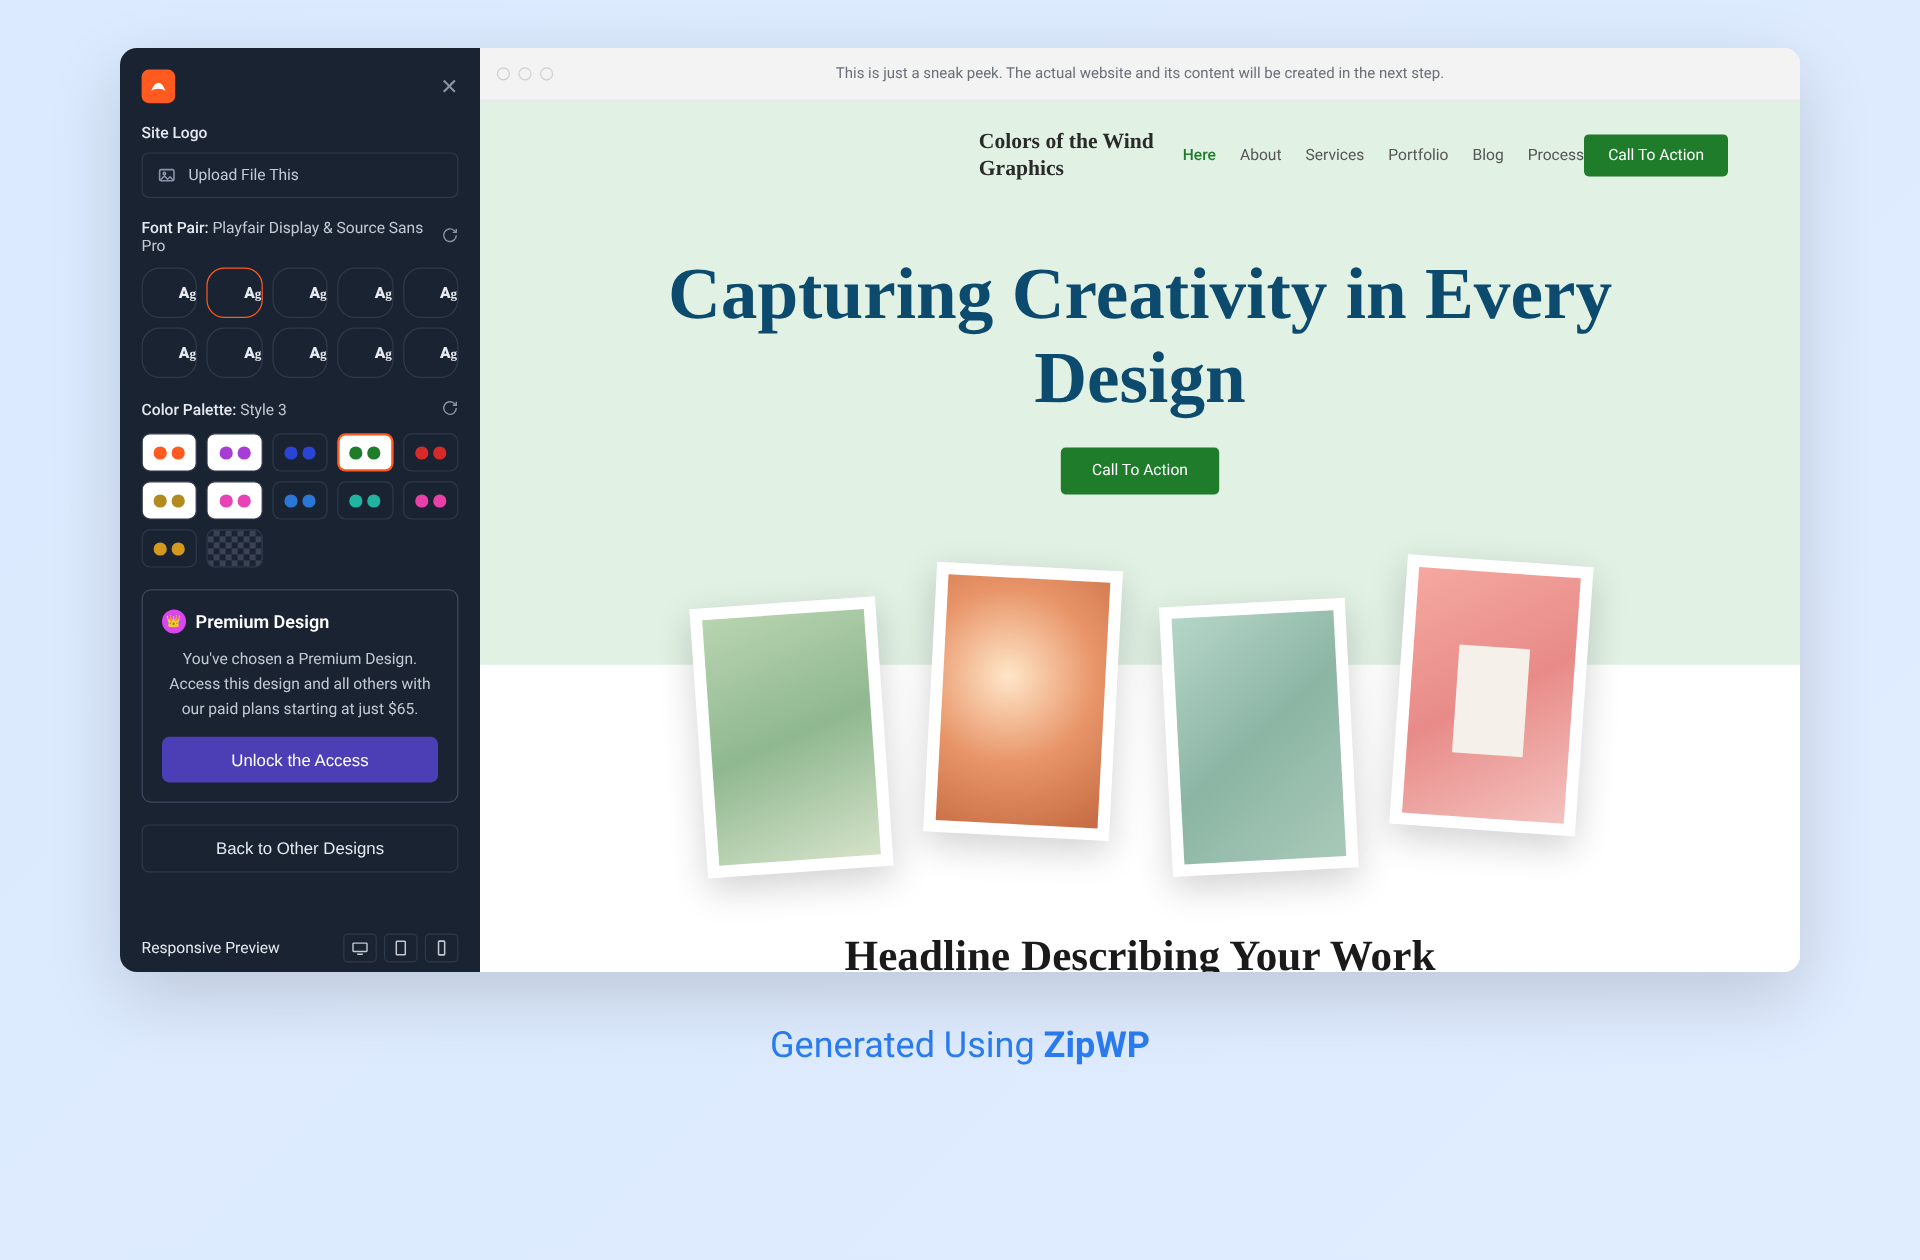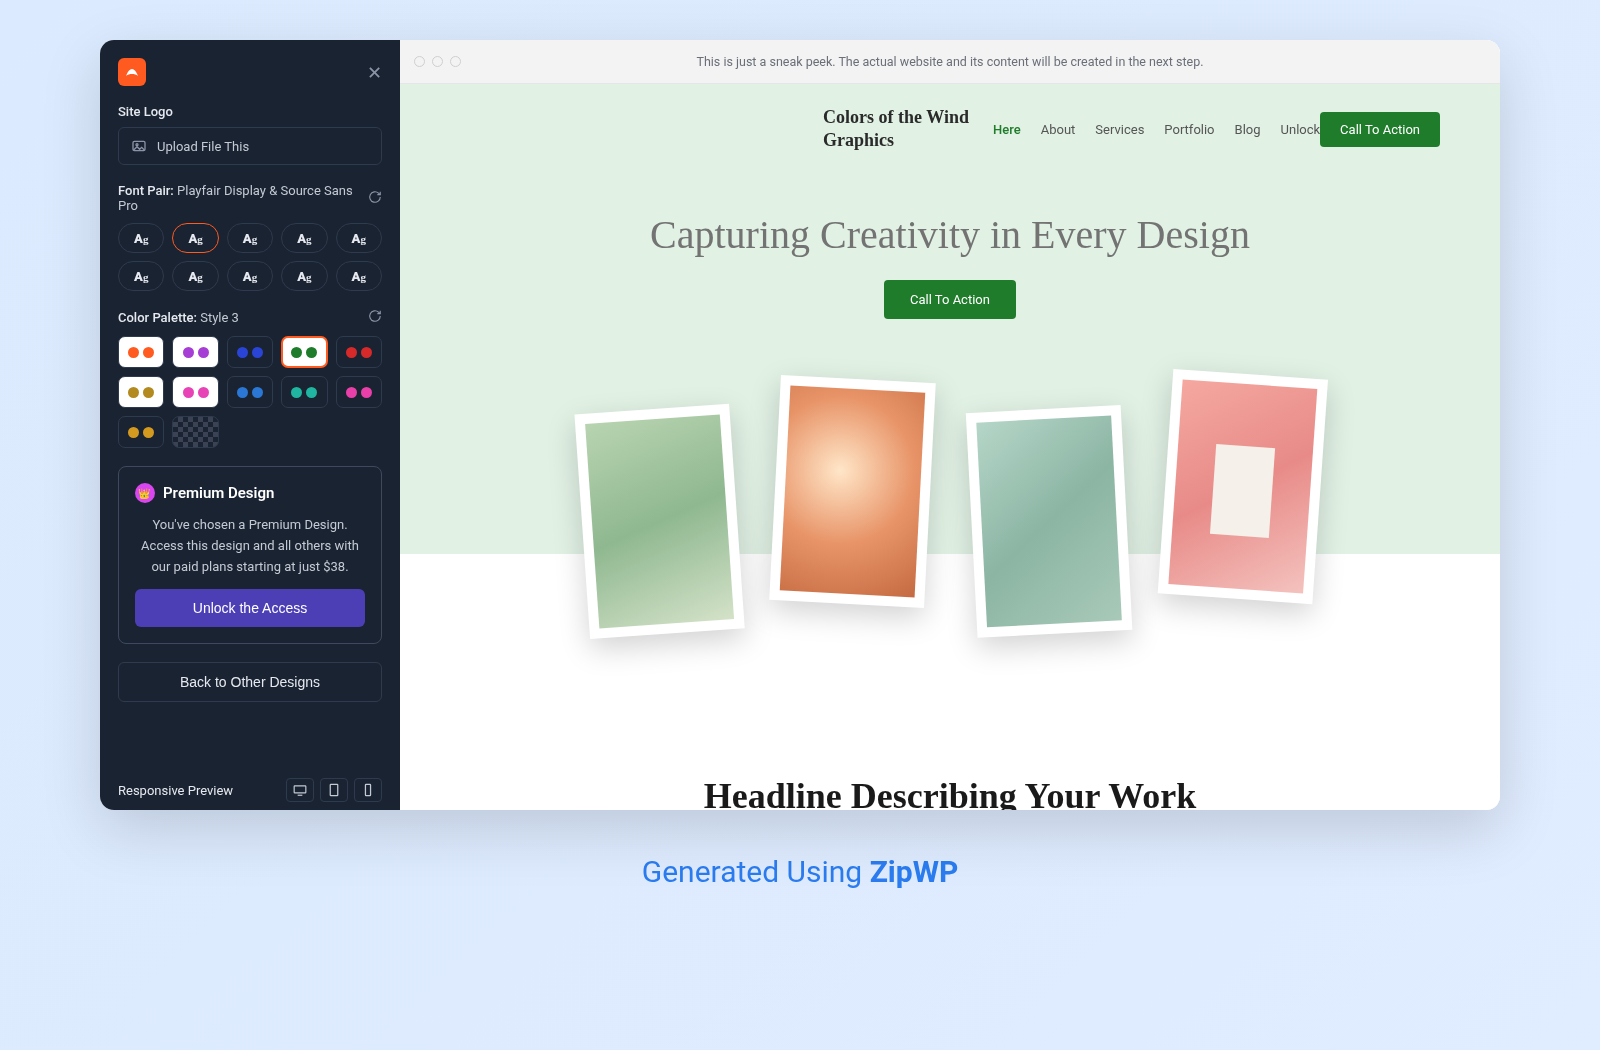--- a/index.html
+++ b/index.html
@@ -43,22 +43,22 @@
   border: 1px solid #2e3a4d; border-radius: 6px; padding: 10px 12px;
   display: flex; align-items: center; gap: 10px; font-size: 13px; color: #c4cad4;
   cursor: pointer;
 }
 .upload-box svg { stroke: #8a94a6; }
 .pair-row { display: flex; justify-content: space-between; align-items: center; font-size: 13px; }
 .pair-row .val { color: #c4cad4; font-weight: 400; }
 .refresh-ic { cursor: pointer; color: #8a94a6; }
 .font-grid { display: grid; grid-template-columns: repeat(5, 1fr); gap: 8px; }
 .font-tile {
-  border: 1px solid #2e3a4d; border-radius: 15px; height: 30px;
-  display: flex; align-items: center; justify-content: center;
+  border: 1px solid #2e3a4d; border-radius: 15px; height: 42px;
+  display: flex; align-items: center; justify-content: flex-end;
   font-size: 13px; color: #e6e9ef; cursor: pointer; background: #1a2332;
   font-weight: 600;
 }
 .font-tile.selected { border-color: #ff5a1f; }
 .font-tile .serif { font-family: Georgia, serif; }
 .color-grid { display: grid; grid-template-columns: repeat(5, 1fr); gap: 8px; }
 .color-tile {
   border: 1px solid #2e3a4d; border-radius: 7px; height: 32px;
   display: flex; align-items: center; justify-content: center; gap: 4px;
   cursor: pointer; background: #1a2332;
@@ -120,21 +120,21 @@
 }
 .site-title { font-family: Georgia, serif; font-weight: 700; font-size: 18px; color: #2a2a2a; max-width: 170px; line-height: 1.3; }
 .nav { display: flex; gap: 20px; font-size: 13px; color: #555; }
 .nav span { cursor: pointer; }
 .nav span.active { color: #1f7c2a; font-weight: 500; }
 .cta {
   background: #1f7c2a; color: #fff; padding: 10px 20px; border-radius: 4px;
   font-size: 13px; cursor: pointer;
 }
 .hero { text-align: center; padding: 36px 150px 20px; }
-.hero h1 { font-family: Georgia, serif; font-size: 40px; font-weight: 400; color: #737373; }
+.hero h1 { font-family: Georgia, serif; font-size: 61px; font-weight: 700; color: #0c4a6e; }
 .hero p { font-size: 12.5px; color: #666; margin-top: 14px; line-height: 1.6; max-width: 420px; margin-left: auto; margin-right: auto; }
 .hero .cta { display: inline-block; margin-top: 22px; padding: 12px 26px; }
 .gallery {
   display: flex; justify-content: center; gap: 40px; padding: 40px 60px 0;
   position: relative; z-index: 2;
 }
 .photo {
   width: 155px; height: 225px; background: #fff; padding: 10px;
   box-shadow: 0 10px 30px rgba(0,0,0,0.18);
 }
@@ -292,21 +292,21 @@
           </div>
           <div class="color-tile trans"></div>
         </div>
     </div>
 
     <div class="premium-card">
       <div class="premium-title">
         <span class="crown-badge">👑</span>
         <span>Premium Design</span>
       </div>
-      <div class="premium-desc">You've chosen a Premium Design. Access this design and all others with our paid plans starting at just $38.</div>
+      <div class="premium-desc">You've chosen a Premium Design. Access this design and all others with our paid plans starting at just $65.</div>
       <button class="unlock-btn">Unlock the Access</button>
     </div>
 
     <button class="back-btn">Back to Other Designs</button>
 
     <div class="resp-row">
       <span>Responsive Preview</span>
       <div class="device-btns">
         <div class="device-btn">
             <svg width="14" height="12" viewBox="0 0 24 20" fill="none" stroke="#c4cad4" stroke-width="2">
@@ -341,21 +341,21 @@
     </div>
     <div class="site">
       <div class="site-header">
         <div class="site-title">Colors of the Wind Graphics</div>
         <div class="nav" id="nav">
             <span class="active">Here</span>
             <span>About</span>
             <span>Services</span>
             <span>Portfolio</span>
             <span>Blog</span>
-            <span>Unlock</span>
+            <span>Process</span>
           </div>
         <div class="cta">Call To Action</div>
       </div>
       <div class="hero">
         <h1>Capturing Creativity in Every Design</h1>
         <div class="cta">Call To Action</div>
       </div>
       <div class="white-section">
         <h2>Headline Describing Your Work Process Will Be Here</h2>
       </div>

